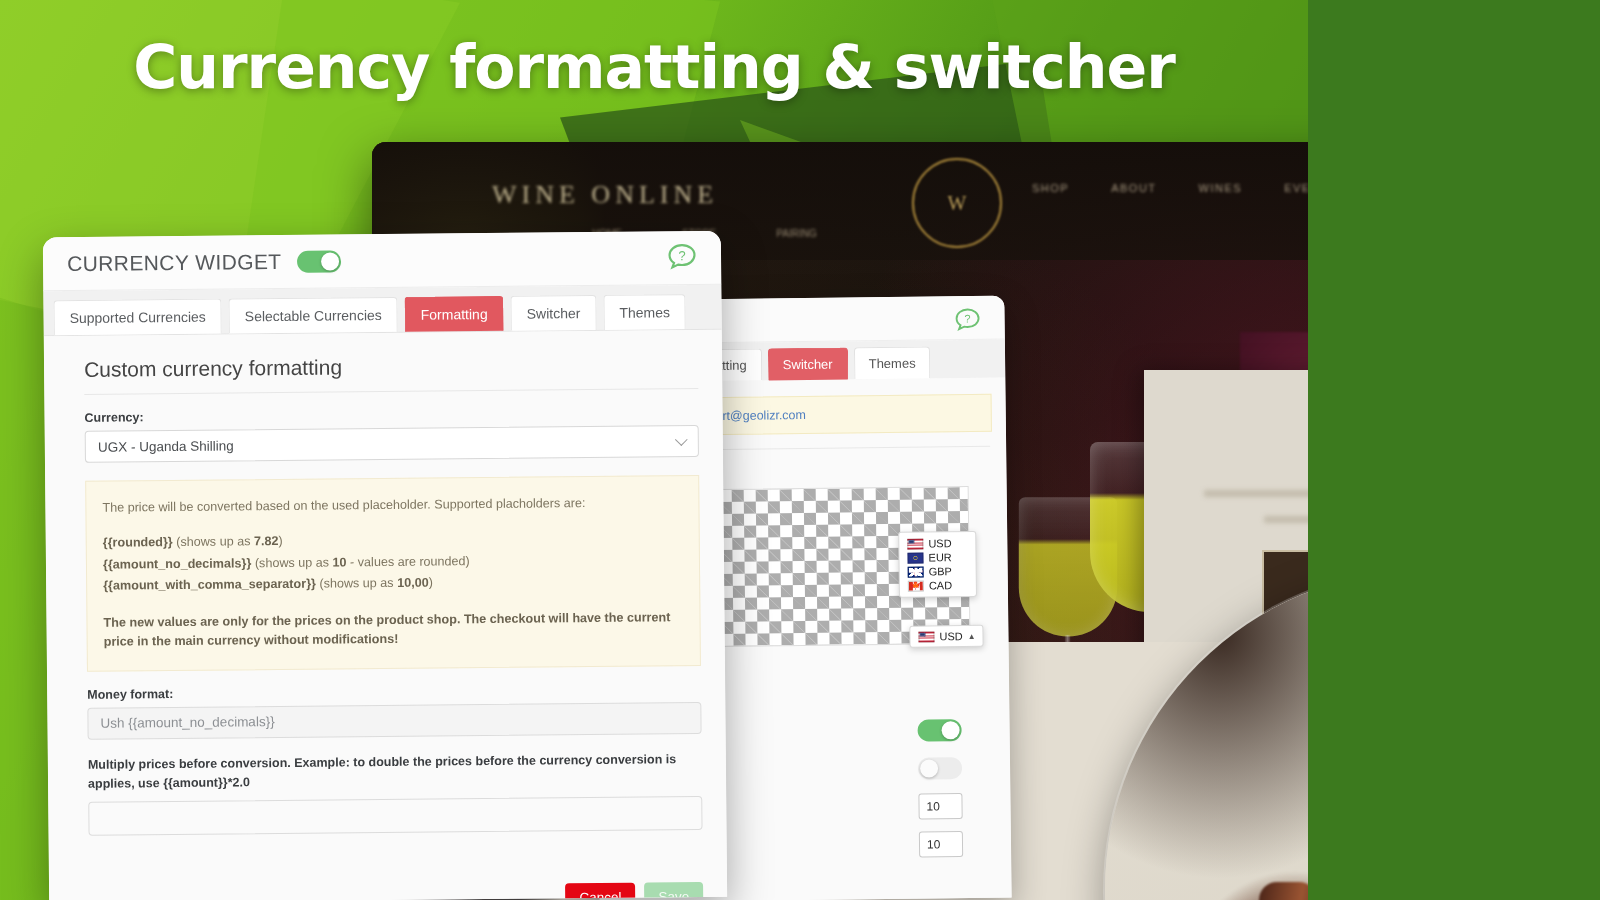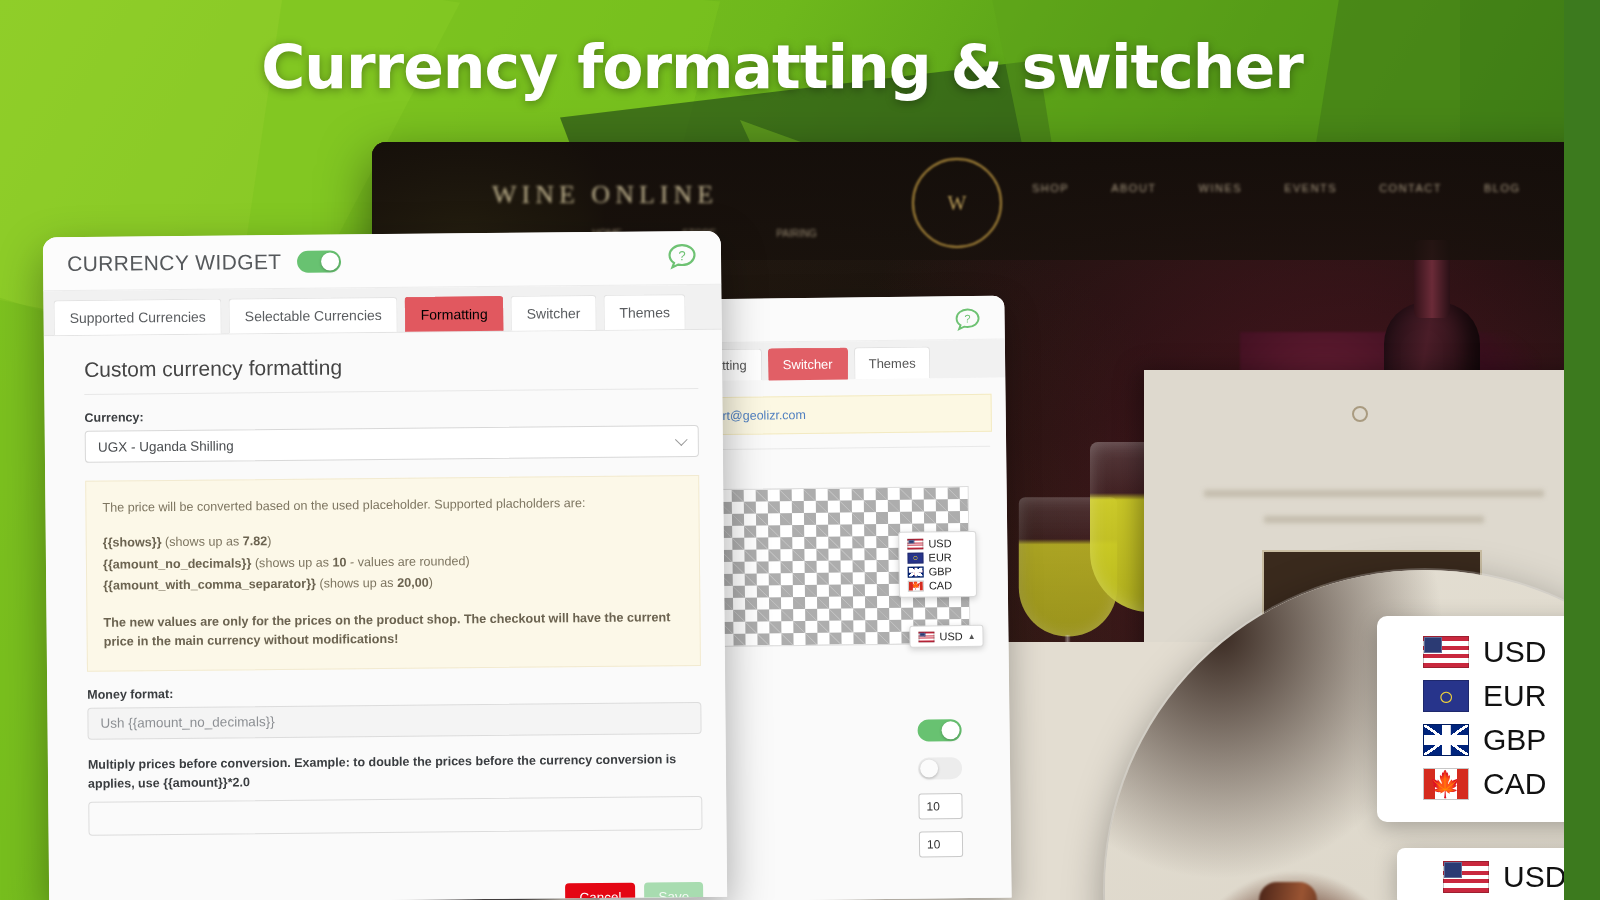--- a/index.html
+++ b/index.html
@@ -7,21 +7,21 @@
   html, body {
     width: 1600px; height: 900px;
     overflow: hidden;
     font-family: "Liberation Sans", sans-serif;
     background: #3c7a1e;
   }
 
   
   .stage {
     position: relative;
-    width: 1564px; height: 900px;
+    width: 1308px; height: 900px;
     overflow: hidden;
   }
   .bg-poly {
     position: absolute; inset: 0;
     background:
       linear-gradient(120deg, #8bc926 0%, #6eb81c 38%, #4e9516 62%, #2f6b12 100%);
   }
   .bg-poly .shard {
     position: absolute;
     opacity: .55;
@@ -302,21 +302,21 @@
 
   .p1-tabs {
     display:flex; gap:7px; padding: 9px 0 0 10px;
     background:#f1f1f1; border-bottom:1px solid #e3e3e3;
   }
   .p1-tab {
     padding: 9px 15px; font-size:14px; color:#5a5d60;
     background:#fff; border:1px solid #e3e3e3; border-bottom:none;
     border-radius:4px 4px 0 0; white-space:nowrap;
   }
-  .p1-tab.active { background:#e1585f; border-color:#e1585f; color:#000000; }
+  .p1-tab.active { background:#e1585f; border-color:#e1585f; color:#ffffff; }
 
   .p1-body { padding: 22px 24px 0 40px; background:#fafafa; height:100%; }
   .p1-h2 {
     font-size: 21px; color:#444; font-weight: normal;
     padding-bottom: 12px; border-bottom:1px solid #e7e7e7;
   }
   .fld-label { font-size: 12.5px; font-weight: bold; color:#3a3d40; margin: 16px 0 6px; }
   .select-box {
     position:relative; height: 32px; background:#fff;
     border:1px solid #d8d8d8; border-radius:4px;
@@ -621,27 +621,27 @@
 
       <div class="fld-label">Currency:</div>
       <div class="select-box">
         <span>UGX - Uganda Shilling</span>
         <span class="chev"></span>
       </div>
 
       <div class="info-box">
         <div class="lead">The price will be converted based on the used placeholder. Supported placholders are:</div>
         <div>
-          <code>{{shows}}</code><span> (shows up as </span><b>7.82</b><span>)</span>
+          <code>{{rounded}}</code><span> (shows up as </span><b>7.82</b><span>)</span>
         </div>
         <div>
           <code>{{amount_no_decimals}}</code><span> (shows up as </span><b>10</b><span> - values are rounded)</span>
         </div>
         <div>
-          <code>{{amount_with_comma_separator}}</code><span> (shows up as </span><b>20,00</b><span>)</span>
+          <code>{{amount_with_comma_separator}}</code><span> (shows up as </span><b>10,00</b><span>)</span>
         </div>
         <div class="warn">The new values are only for the prices on the product shop. The checkout will have the current price in the main currency without modifications!</div>
       </div>
 
       <div class="fld-label">Money format:</div>
       <div class="text-input">Ush {{amount_no_decimals}}</div>
 
       <div class="helper">Multiply prices before conversion. Example: to double the prices before the currency conversion is applies, use {{amount}}*2.0</div>
       <div class="text-input empty"></div>
 

